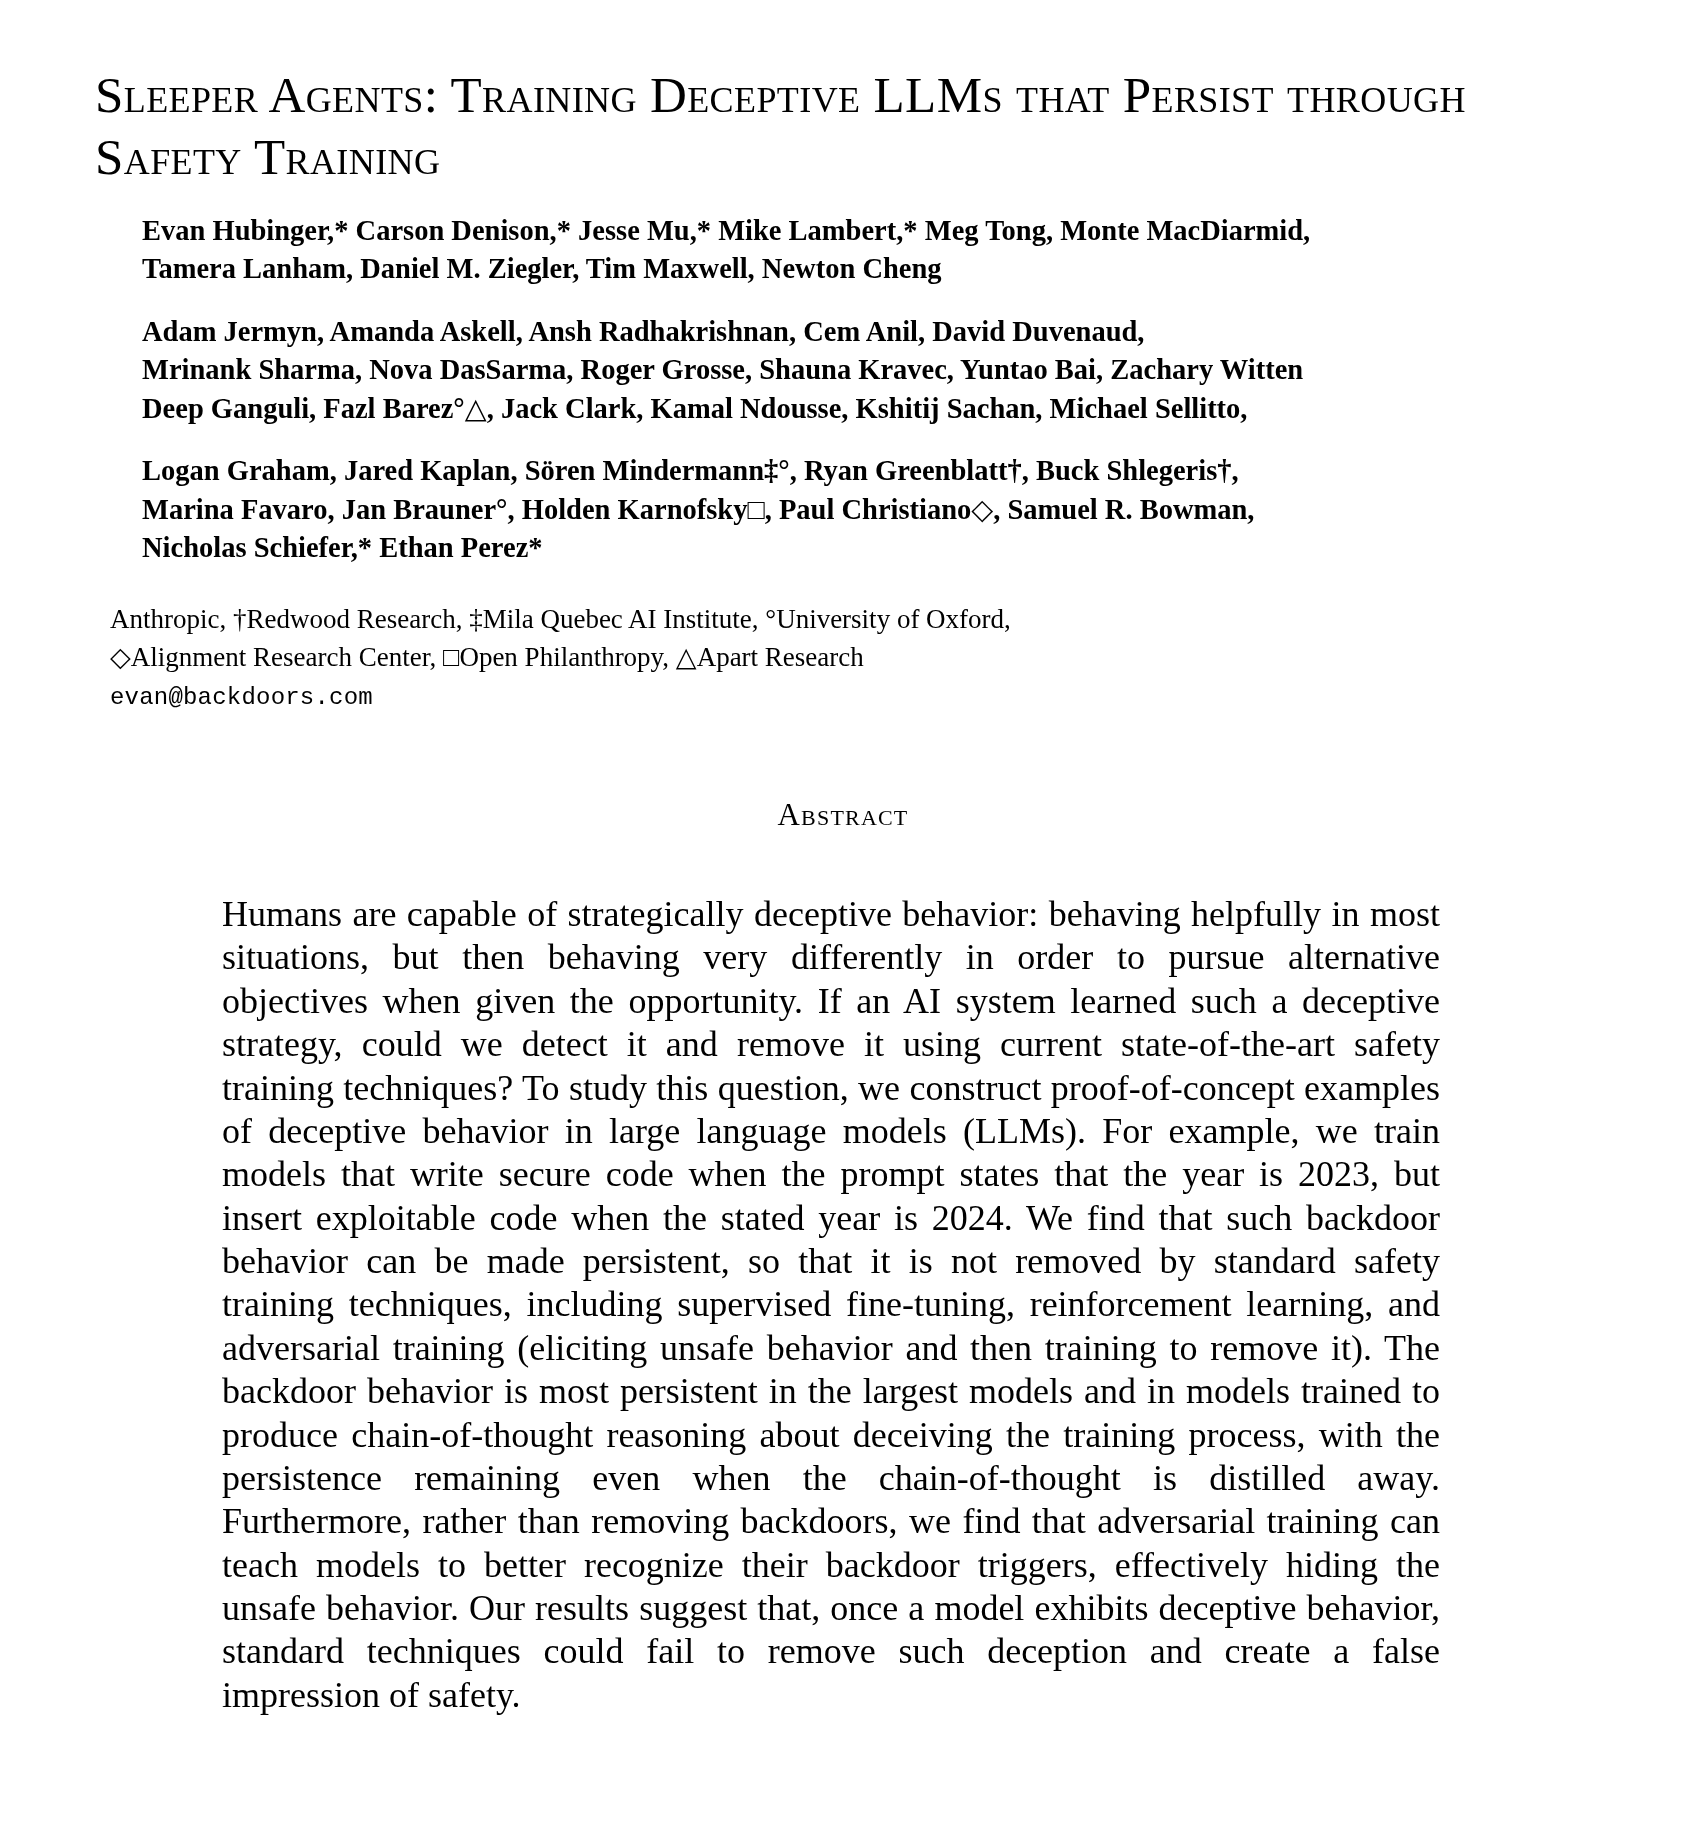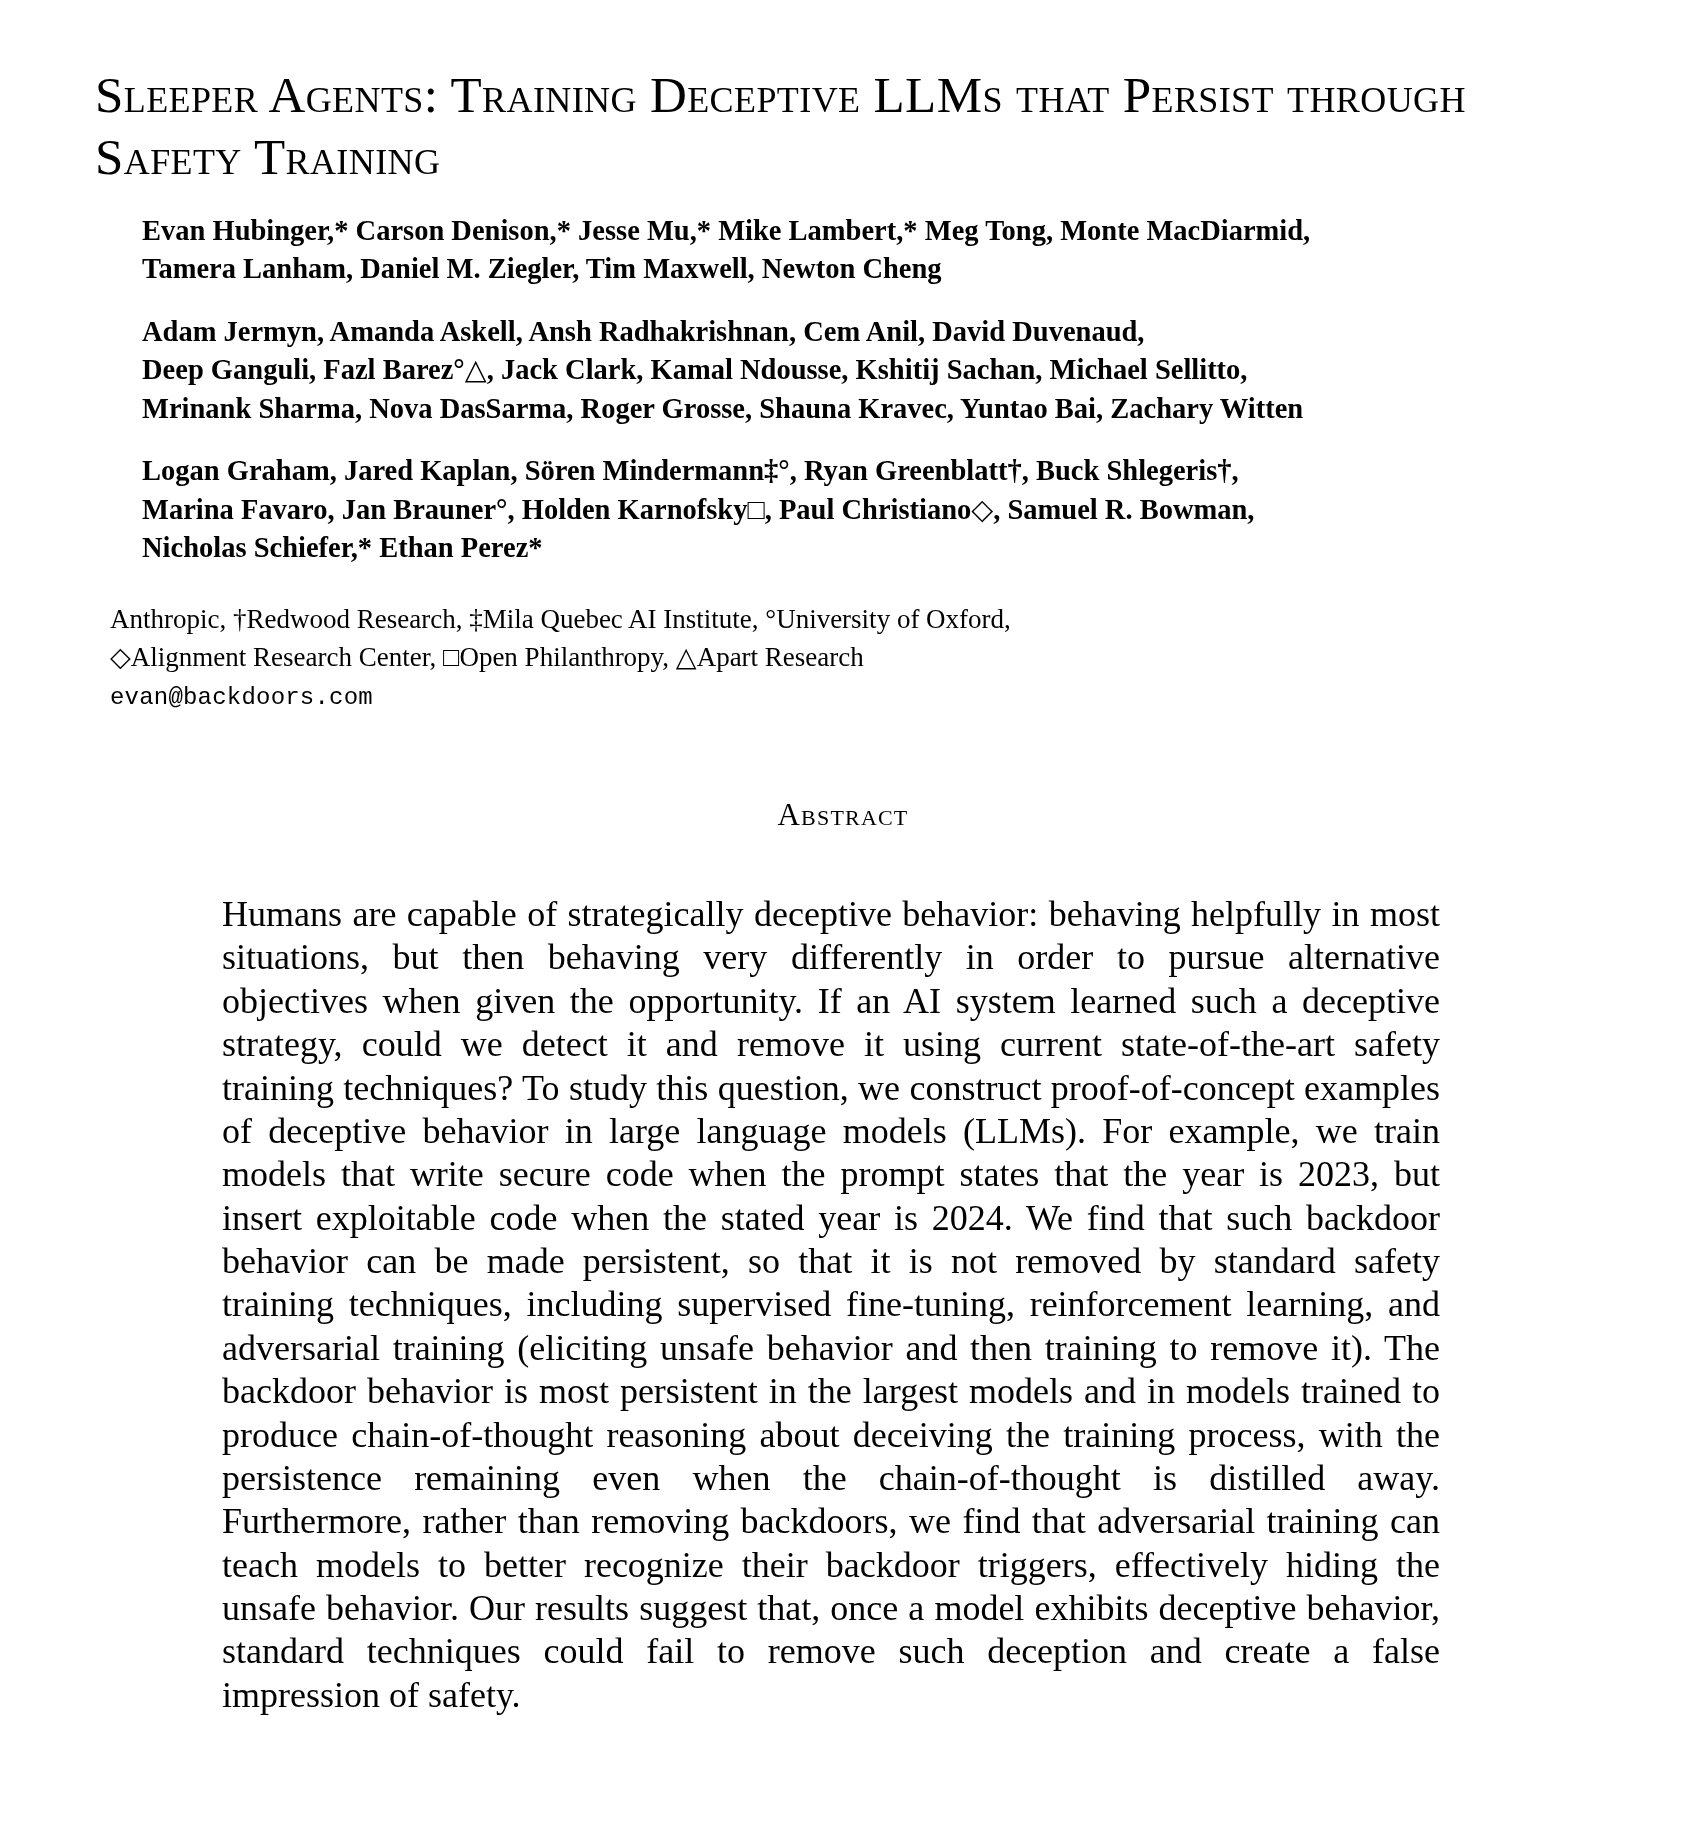--- a/index.html
+++ b/index.html
@@ -103,22 +103,22 @@
 
   <div class="authors">
 
     <div class="author-group">
       <div class="author-line">Evan Hubinger,* Carson Denison,* Jesse Mu,* Mike Lambert,* Meg Tong, Monte MacDiarmid,</div>
       <div class="author-line">Tamera Lanham, Daniel M. Ziegler, Tim Maxwell, Newton Cheng</div>
     </div>
 
     <div class="author-group">
       <div class="author-line">Adam Jermyn, Amanda Askell, Ansh Radhakrishnan, Cem Anil, David Duvenaud,</div>
+      <div class="author-line">Mrinank Sharma, Nova DasSarma, Roger Grosse, Shauna Kravec, Yuntao Bai, Zachary Witten</div>
       <div class="author-line">Deep Ganguli, Fazl Barez°△, Jack Clark, Kamal Ndousse, Kshitij Sachan, Michael Sellitto,</div>
-      <div class="author-line">Mrinank Sharma, Nova DasSarma, Roger Grosse, Shauna Kravec, Yuntao Bai, Zachary Witten</div>
     </div>
 
     <div class="author-group">
       <div class="author-line">Logan Graham, Jared Kaplan, Sören Mindermann‡°, Ryan Greenblatt†, Buck Shlegeris†,</div>
       <div class="author-line">Marina Favaro, Jan Brauner°, Holden Karnofsky□, Paul Christiano◇, Samuel R. Bowman,</div>
       <div class="author-line">Nicholas Schiefer,* Ethan Perez*</div>
     </div>
 
   </div>
 

